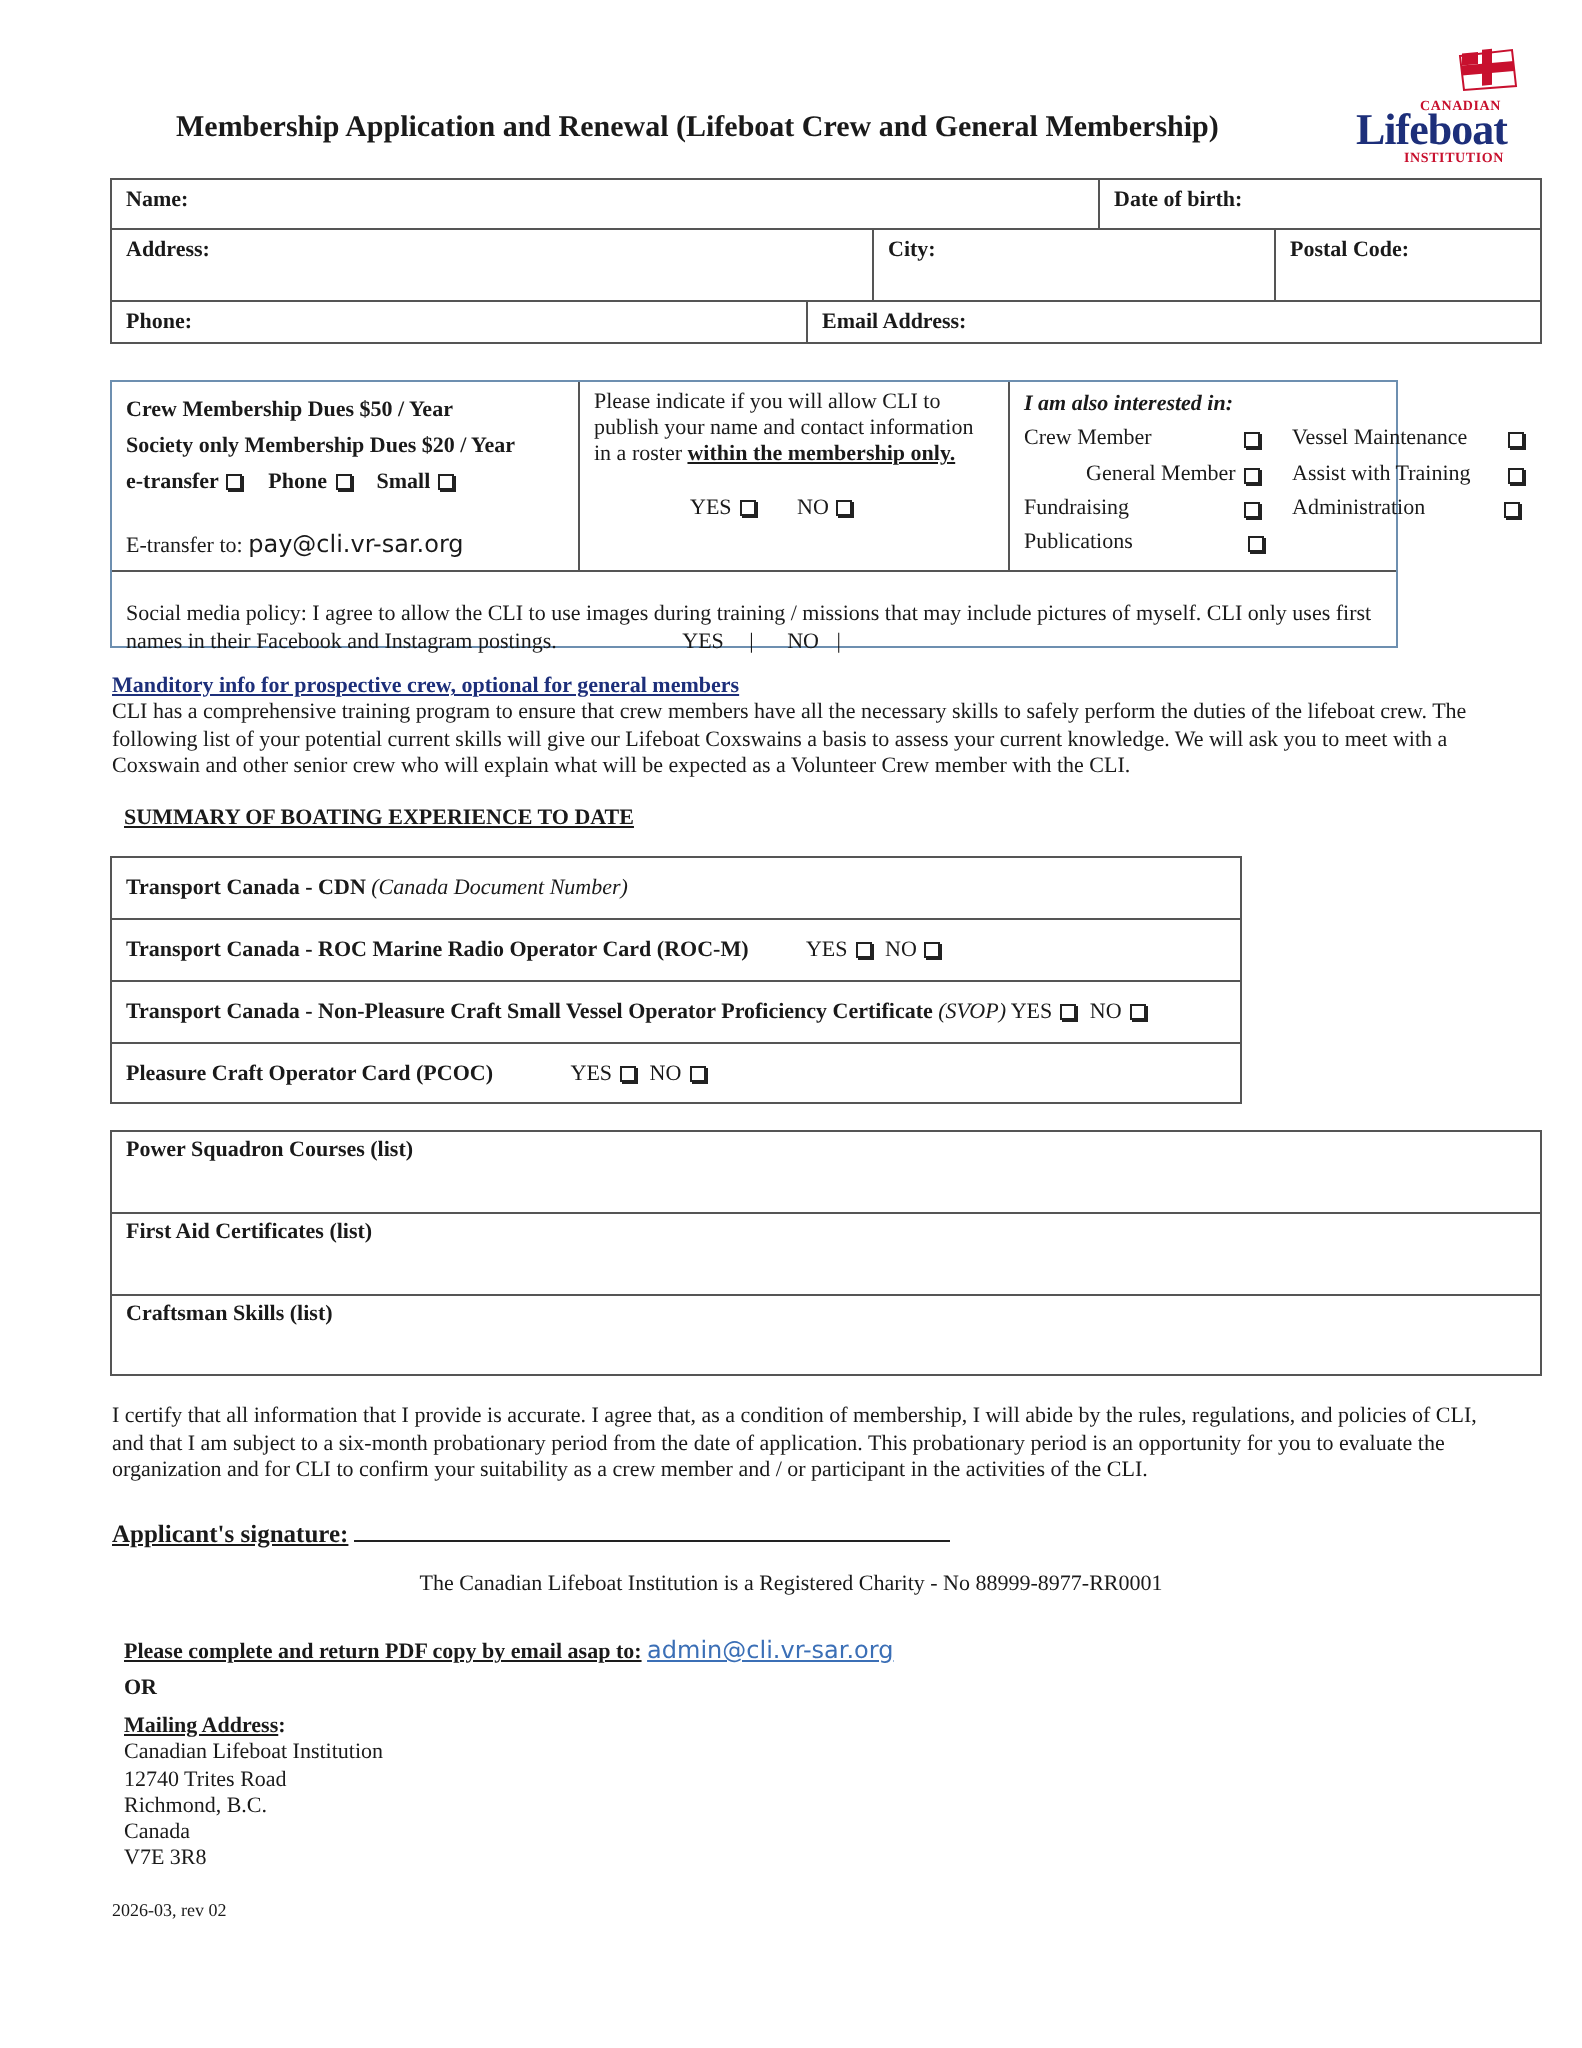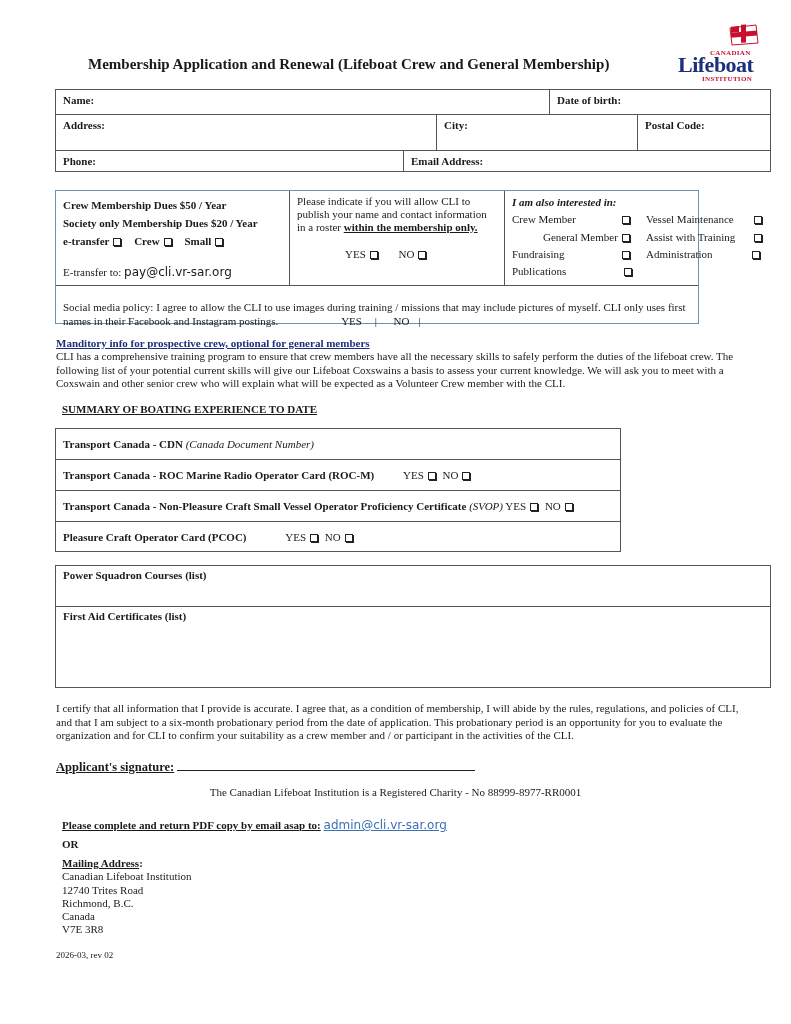--- a/index.html
+++ b/index.html
@@ -98,21 +98,21 @@
     <div class="c" style="left:347px;width:368px;"><span>Email Address:</span></div>
   </div>
 </div>
 
 <div id="memb" class="abs">
   <div class="col1">
     <div class="line b">Crew Membership Dues $50 / Year</div>
     <div class="line b">Society only Membership Dues $20 / Year</div>
     <div class="line b">
       <span>e-transfer</span><span class="cb"></span>
-      <span style="margin-left:6px">Crew</span><span class="cb"></span>
+      <span style="margin-left:6px">Phone</span><span class="cb"></span>
       <span style="margin-left:6px">Small</span><span class="cb"></span>
     </div>
     <div class="line" style="position:absolute;left:7px;top:72px;">
       <span>E-transfer to:</span>
       <span class="mono">pay@cli.vr-sar.org</span>
     </div>
   </div>
   <div class="col2">
     <div><span>Please indicate if you will allow CLI to publish your name and contact information in a roster </span><span class="b" style="text-decoration:underline">within the membership only.</span></div>
     <div style="position:absolute;left:55px;top:57px;white-space:nowrap;">
@@ -169,20 +169,21 @@
   <div class="r" style="top:93px;">
     <span class="b">Pleasure Craft Operator Card (PCOC)</span>
     <span style="margin-left:36px">YES</span><span class="cb"></span>
     <span>NO</span><span class="cb"></span>
   </div>
 </div>
 
 <div id="lists" class="abs">
   <div class="r" style="top:0;"><span>Power Squadron Courses (list)</span></div>
   <div class="r" style="top:41px;"><span>First Aid Certificates (list)</span></div>
+  <div class="r" style="top:82px;"><span>Craftsman Skills (list)</span></div>
 </div>
 
 <div id="certify" class="abs">I certify that all information that I provide is accurate. I agree that, as a condition of membership, I will abide by the rules, regulations, and policies of CLI, and that I am subject to a six-month probationary period from the date of application. This probationary period is an opportunity for you to evaluate the organization and for CLI to confirm your suitability as a crew member and / or participant in the activities of the CLI.</div>
 <div id="sig" class="abs">
   <span class="lbl">Applicant's signature:</span><span class="ln"></span>
 </div>
 <div id="charity" class="abs">The Canadian Lifeboat Institution is a Registered Charity - No 88999-8977-RR0001</div>
 
 <div id="return" class="abs">
   <span class="u">Please complete and return PDF copy by email asap to:</span>

